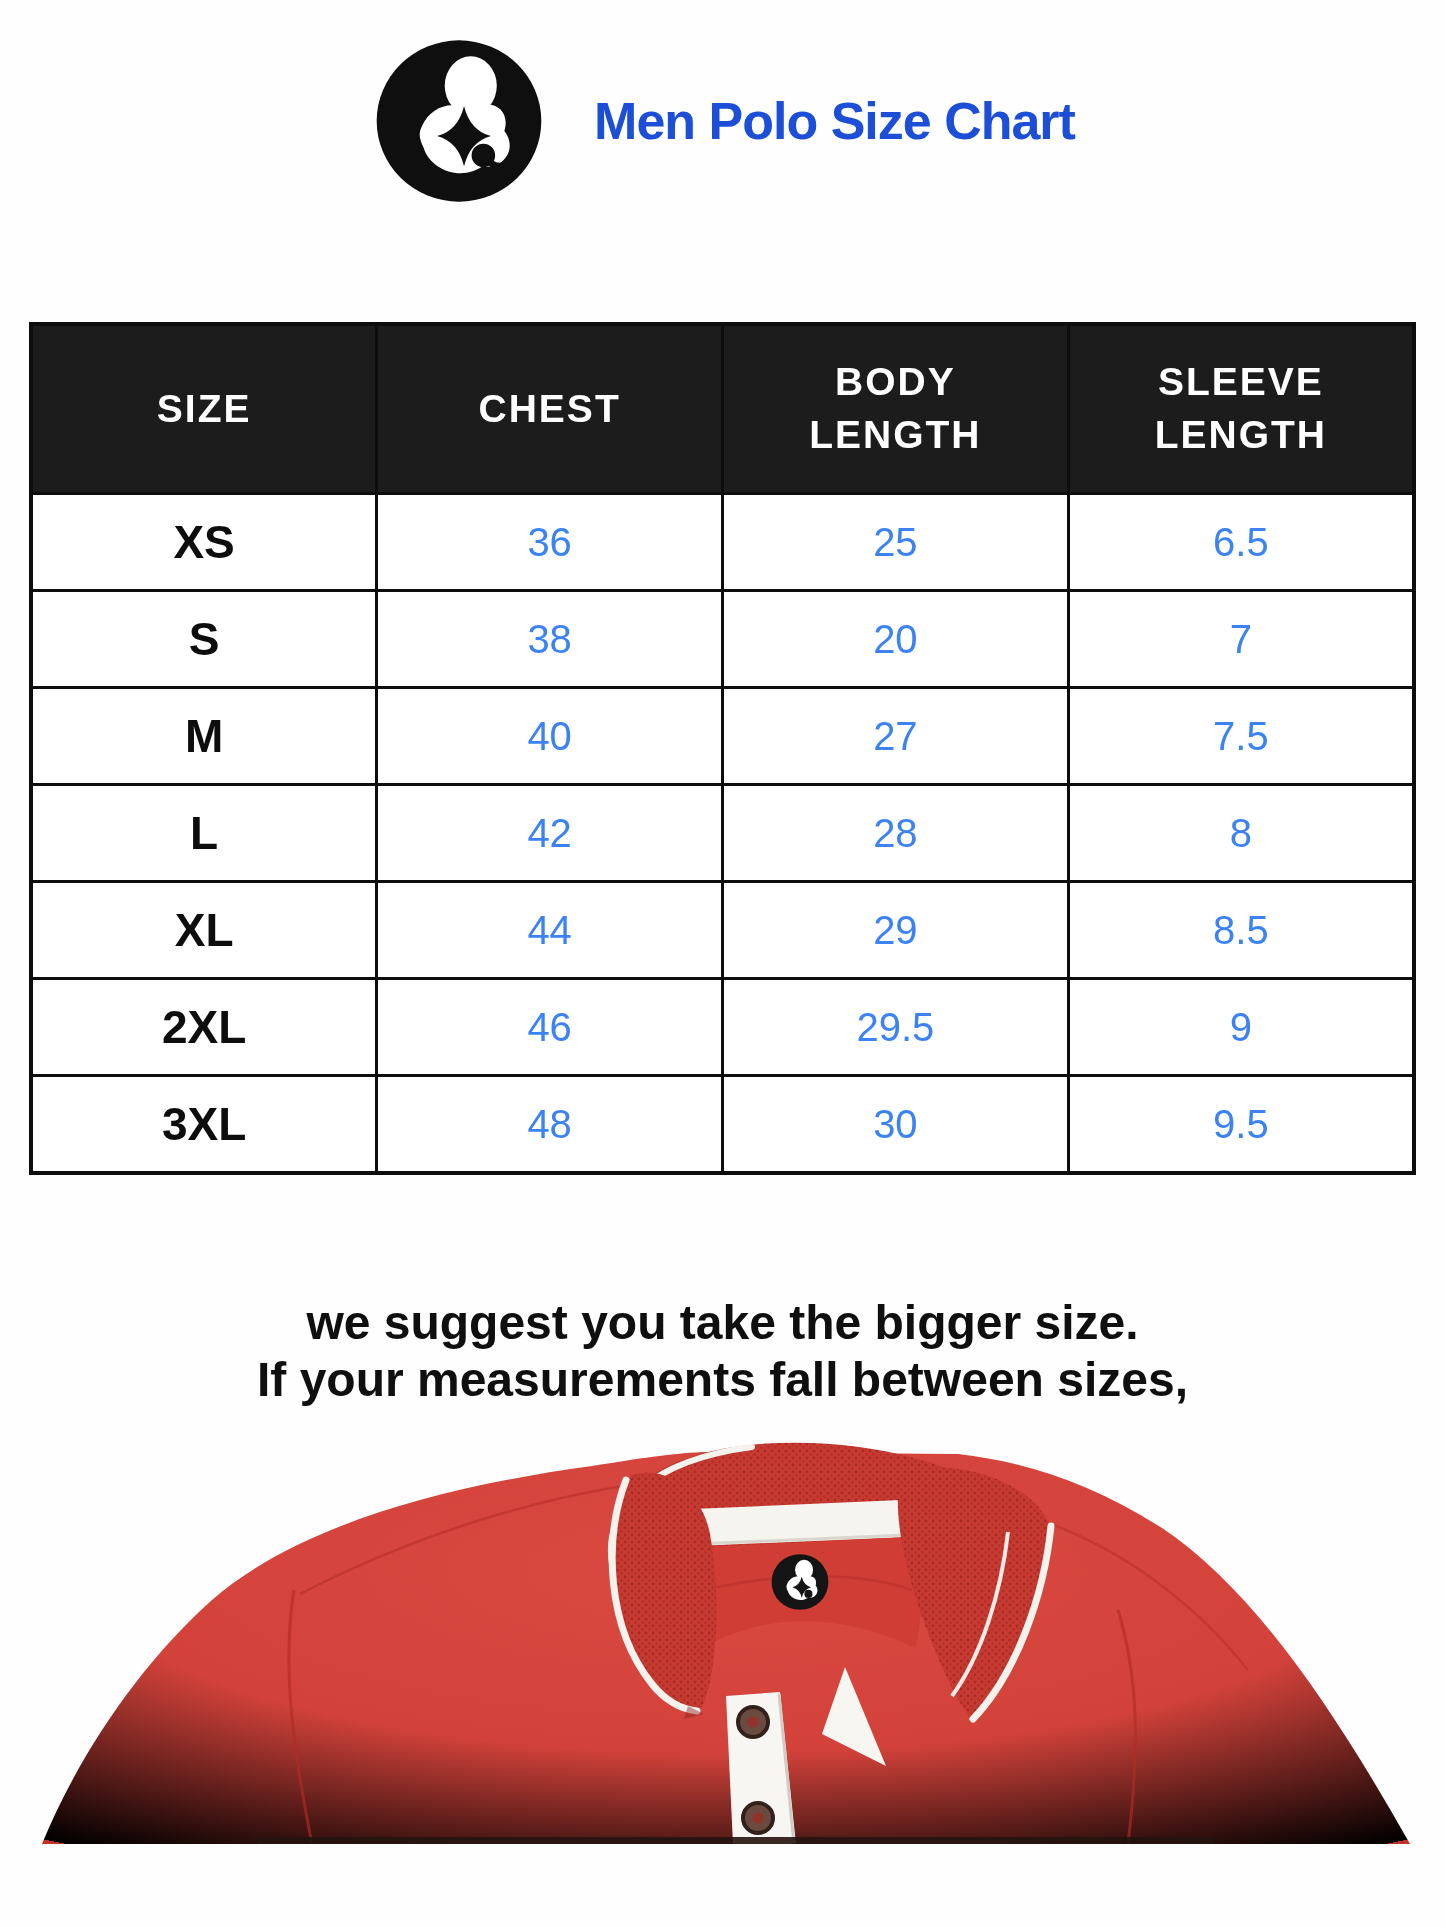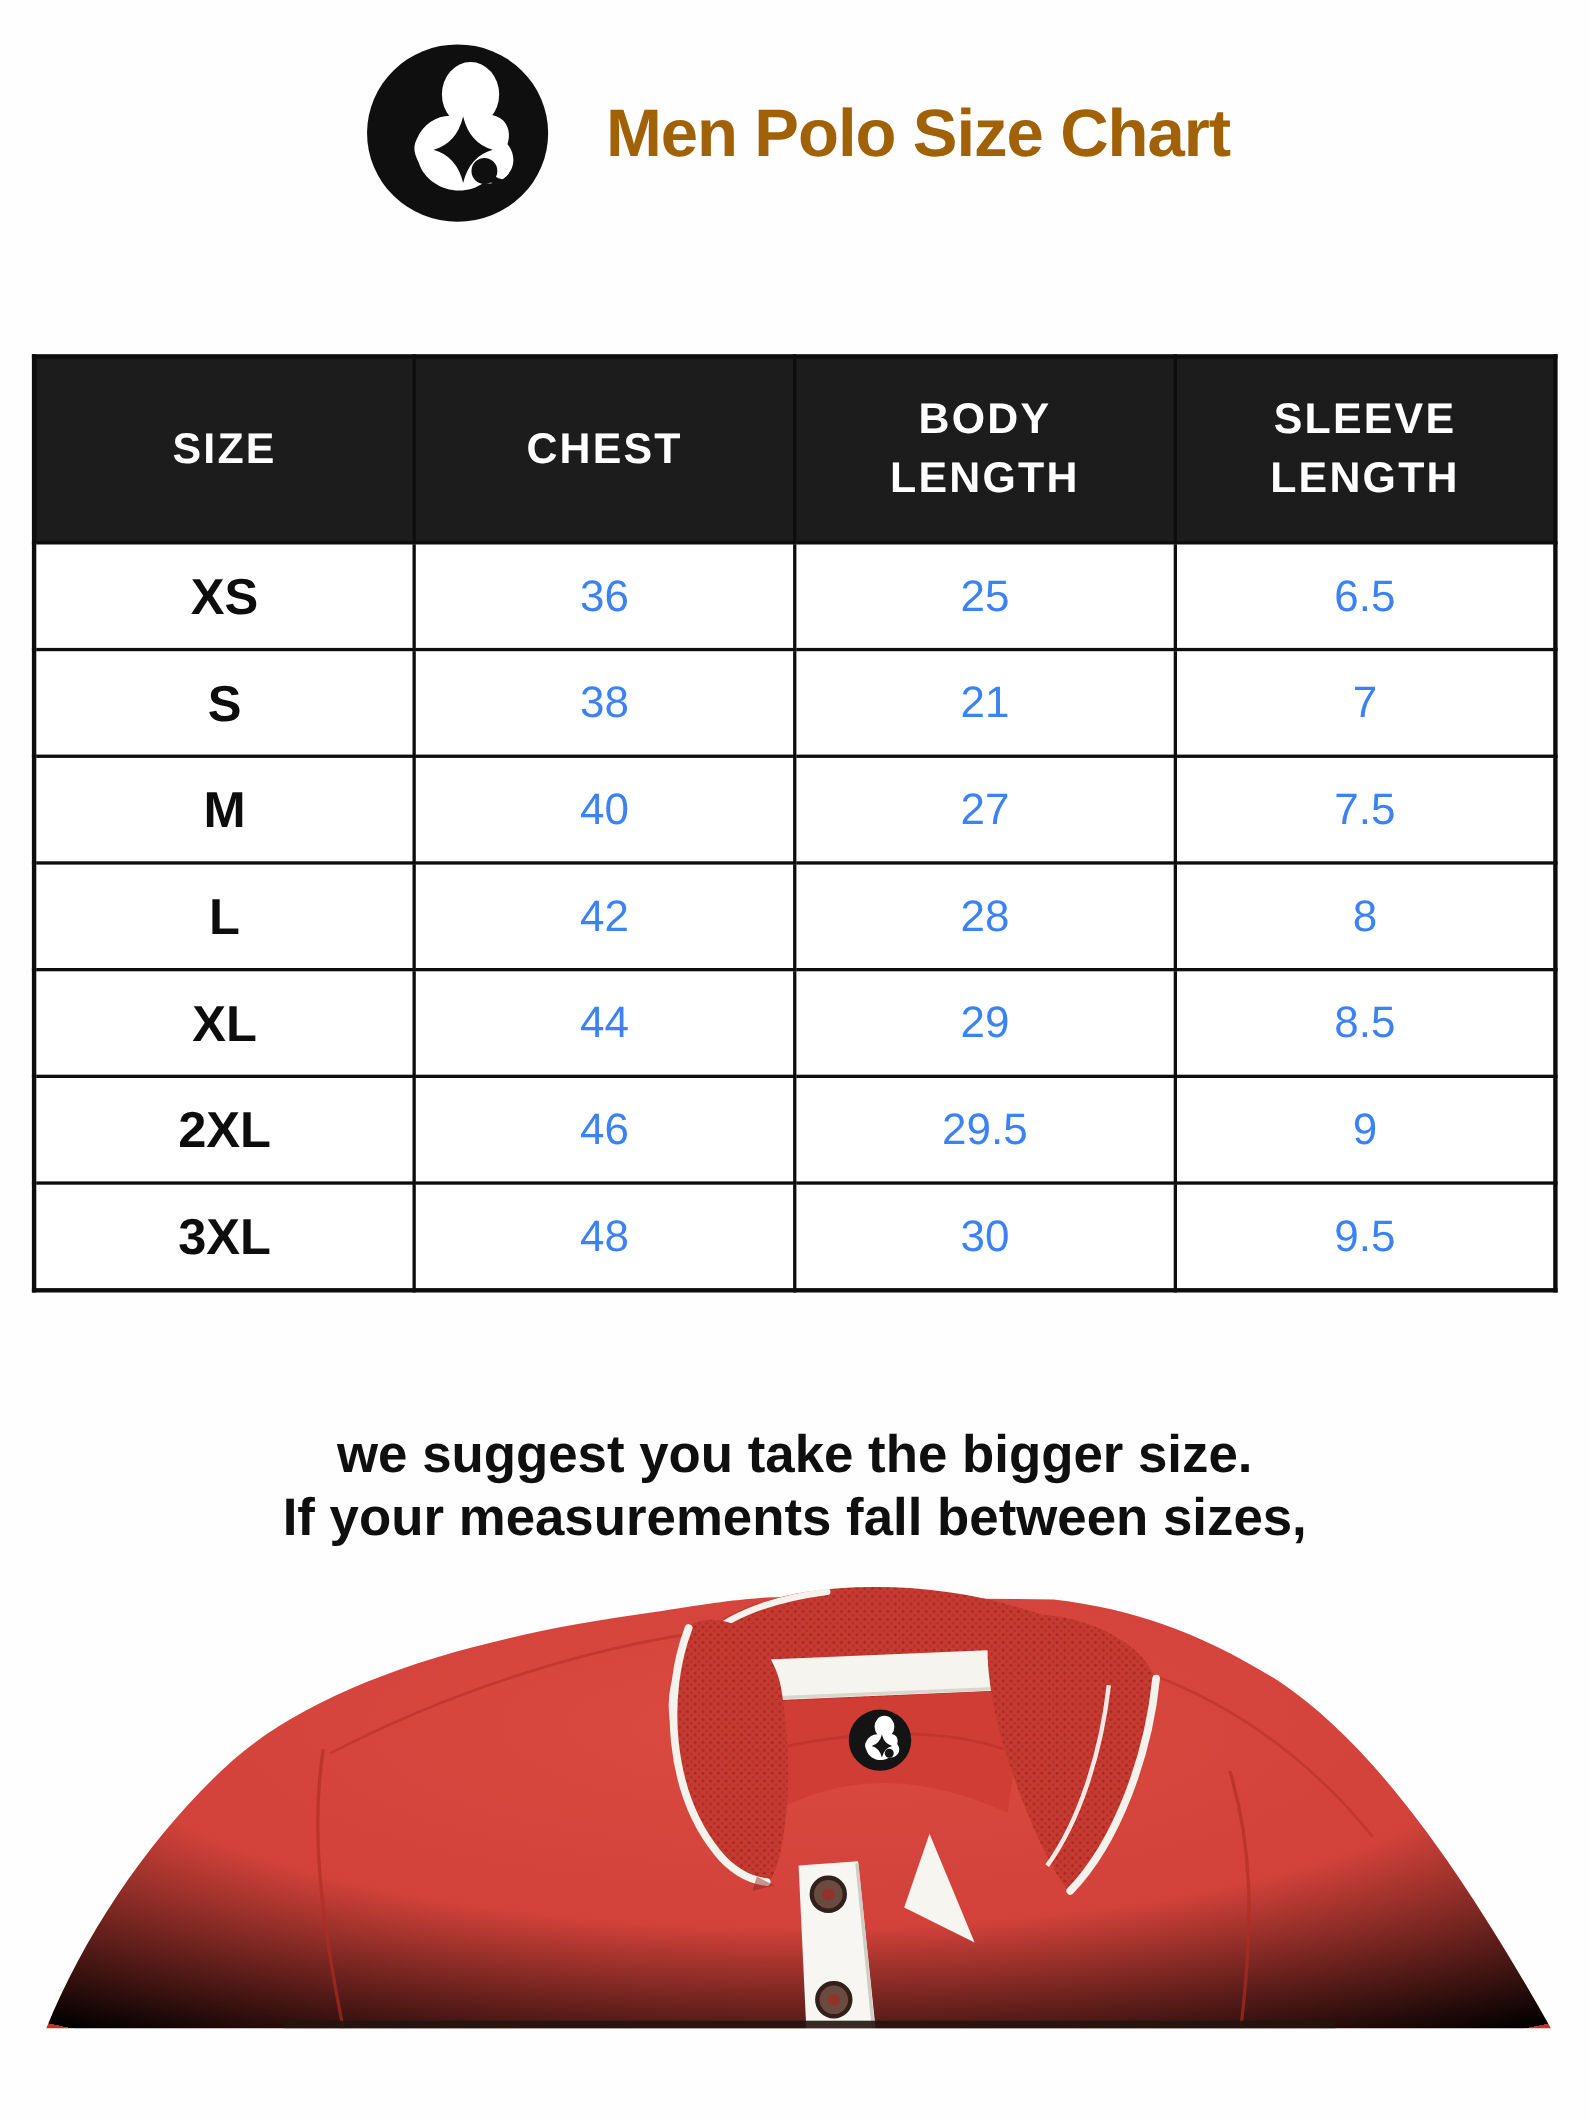--- a/index.html
+++ b/index.html
@@ -10,21 +10,21 @@
   }
   .page{width:1445px;height:1927px;position:relative;}
 
   
   .header{
     display:flex;align-items:center;justify-content:center;
     gap:46px;padding-top:36px;height:170px;
   }
   .logo-wrap{width:178px;height:168px;flex:0 0 auto;}
   .page-title{
-    font-size:61px;font-weight:700;letter-spacing:-1px;color:#a16207;
+    font-size:52px;font-weight:700;letter-spacing:-1px;color:#1d4ed8;
     white-space:nowrap;
   }
 
   
   .size-table{
     width:1387px;margin:116px auto 12px auto;
     border-collapse:collapse;table-layout:fixed;
     border:4px solid #0d0d0d;
   }
   .size-table th,.size-table td{
@@ -97,21 +97,21 @@
     <tbody>
       <tr>
         <td class="size-cell">XS</td>
         <td>36</td>
         <td>25</td>
         <td>6.5</td>
       </tr>
       <tr>
         <td class="size-cell">S</td>
         <td>38</td>
-        <td>21</td>
+        <td>20</td>
         <td>7</td>
       </tr>
       <tr>
         <td class="size-cell">M</td>
         <td>40</td>
         <td>27</td>
         <td>7.5</td>
       </tr>
       <tr>
         <td class="size-cell">L</td>

